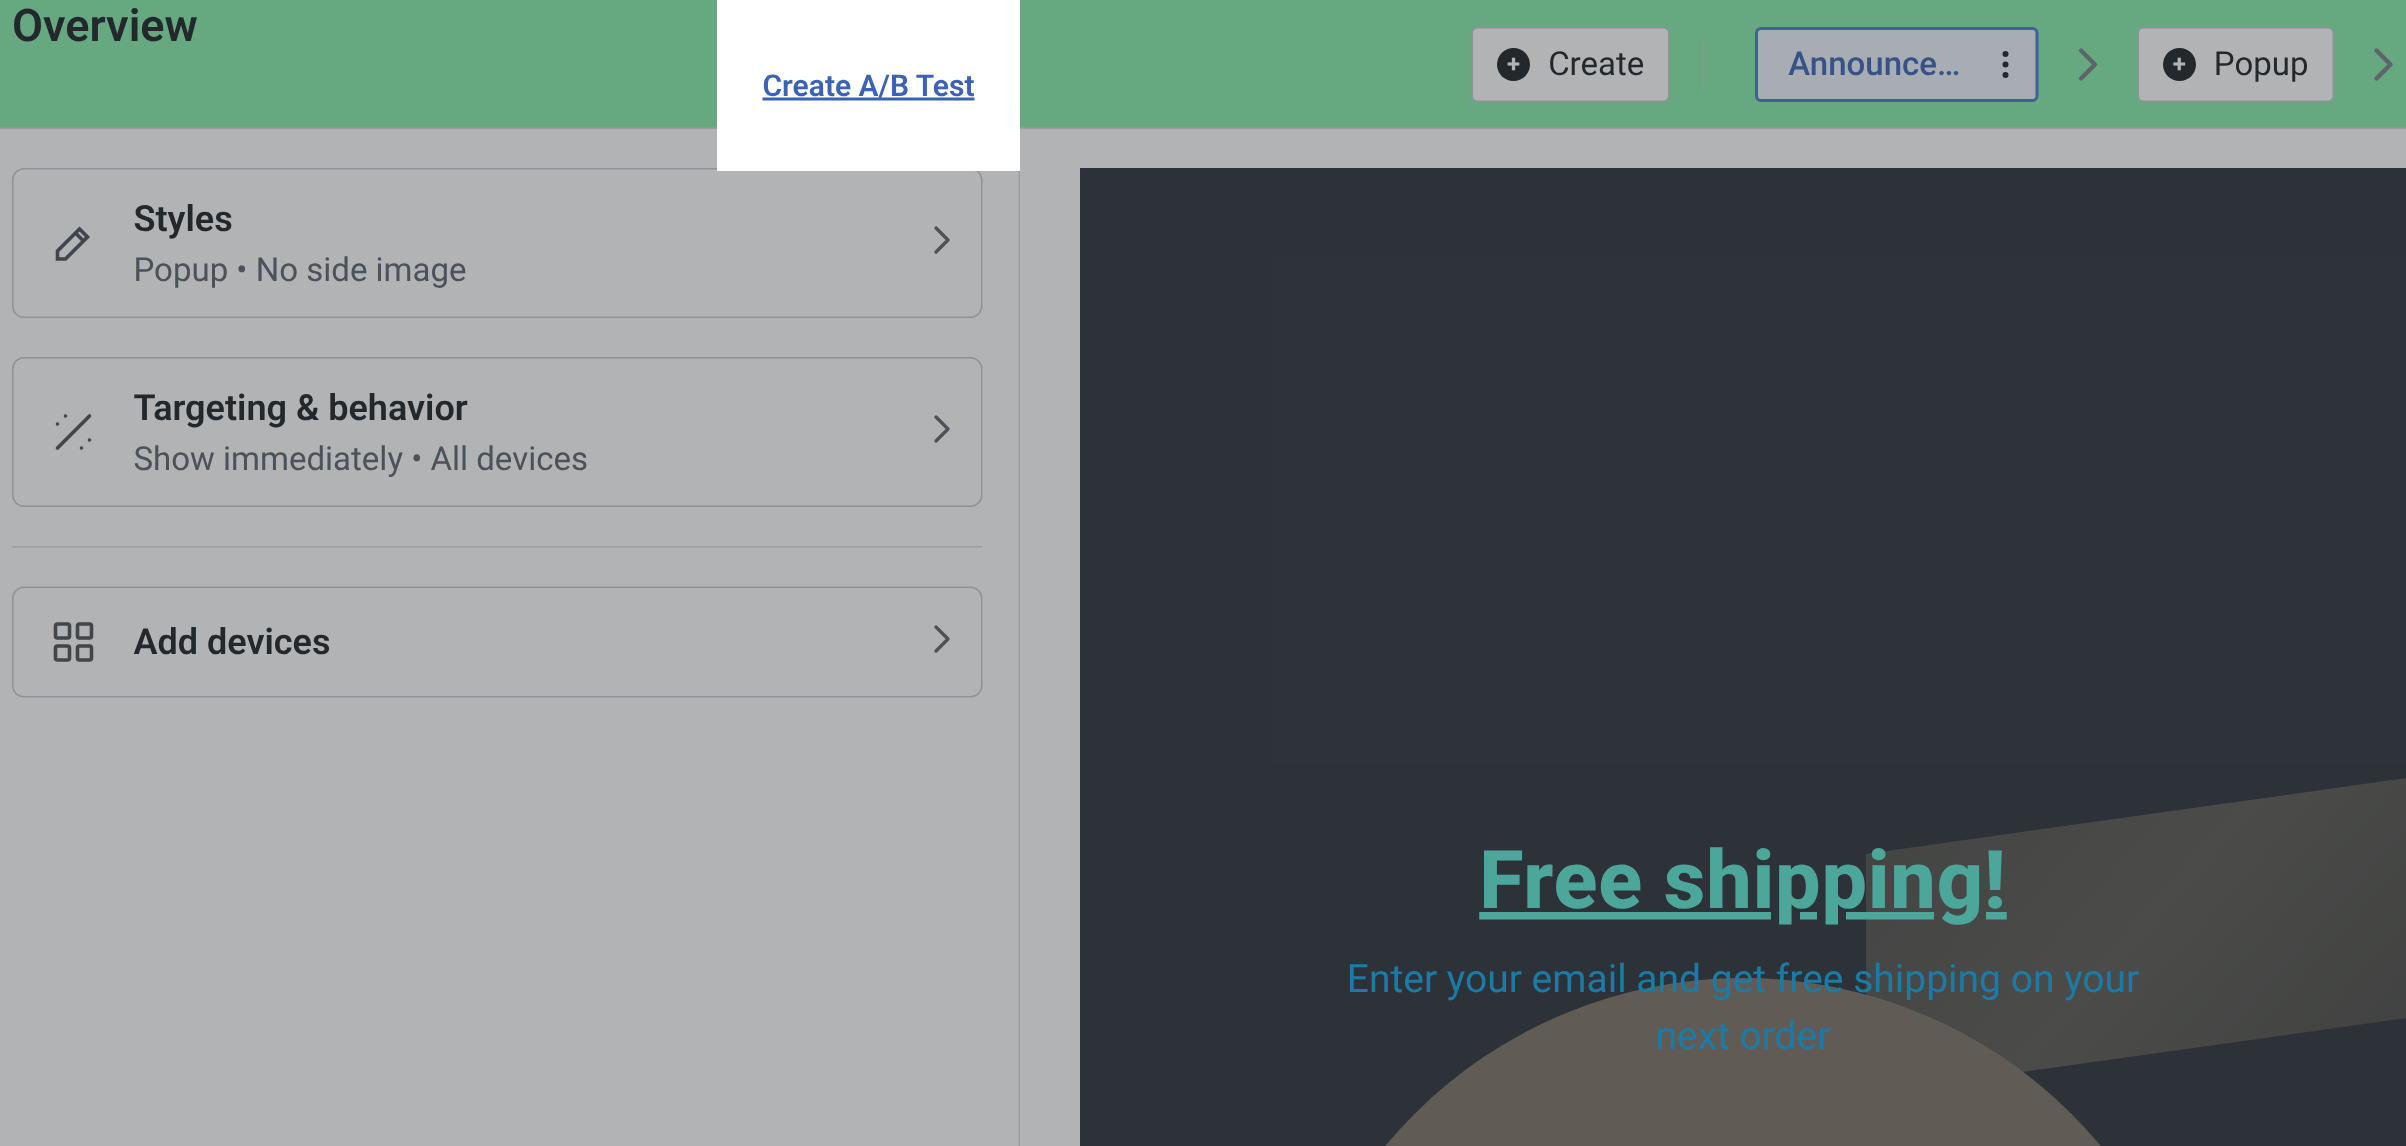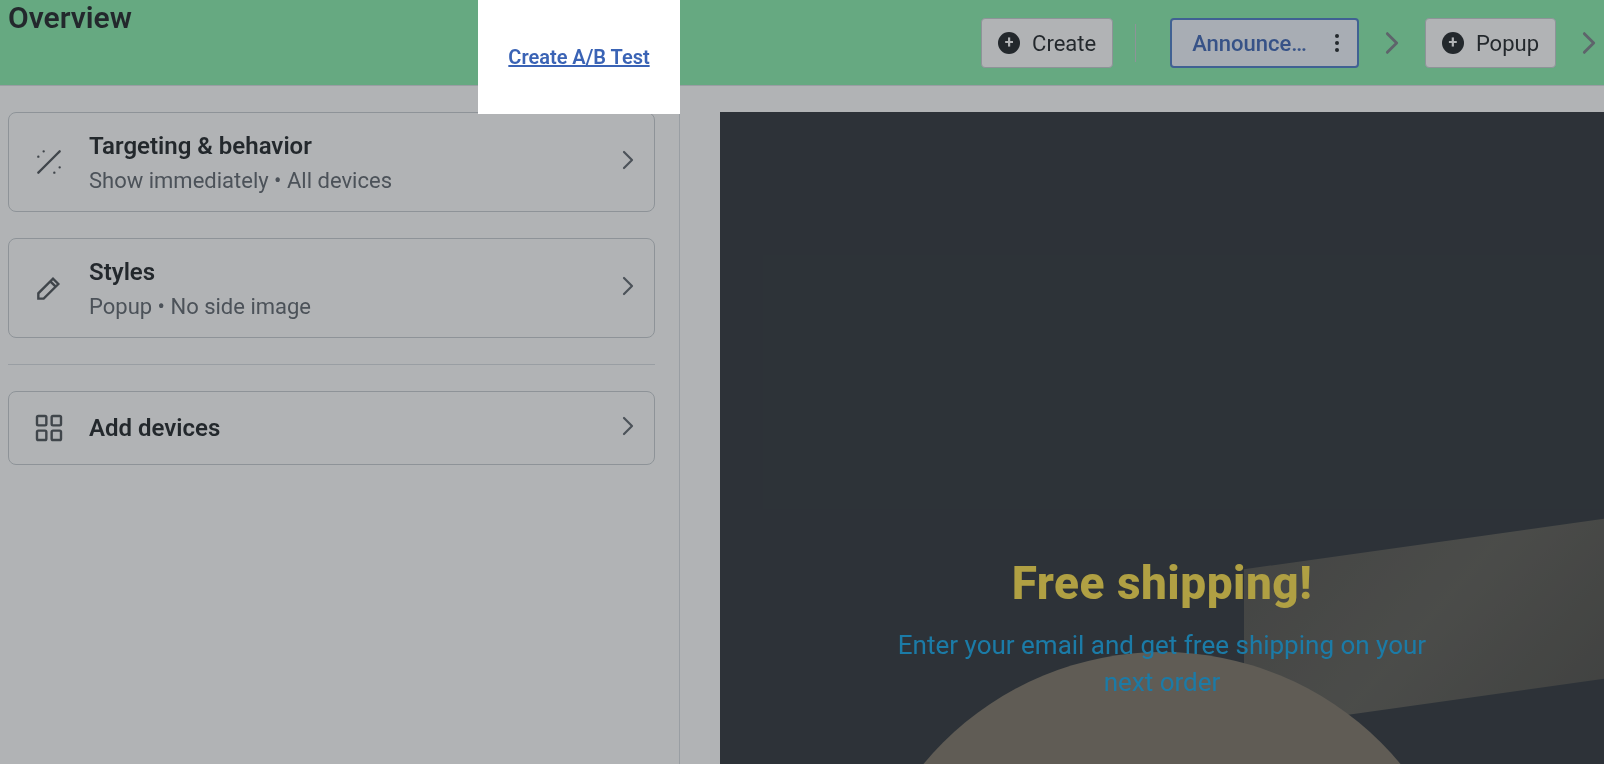--- a/index.html
+++ b/index.html
@@ -176,25 +176,26 @@
     }
     .popup-content {
       position: absolute;
       left: 50%; top: 446px;
       transform: translateX(-50%);
       width: 530px;
       text-align: center;
       color: #e8e4de;
     }
     .popup-title {
-      font-size: 46px;
+      font-size: 54px;
       font-weight: 800;
       letter-spacing: 0.5px;
       line-height: 1.1;
-      color: #fde047;
+      color: #5eead4;
+      text-decoration: underline;
     }
     .popup-sub {
       font-size: 26px;
       margin-top: 18px;
       line-height: 1.45;
       color: #0ea5e9;
     }
     .boxes-hint {
       position: absolute;
       right: 0; bottom: 60px;
@@ -240,43 +241,43 @@
     </div>
   </div>
 </div>
 
 <div class="body-row">
   <div class="sidebar">
 
     <div class="card">
       <div class="card-icon">
         <svg viewBox="0 0 24 24">
+            <path d="M4 20 L4 16 L15 5 L19 9 L8 20 Z M13 7 L17 11"></path>
+          </svg>
+      </div>
+      <div class="card-text">
+        <div class="card-title">Styles</div>
+        <div class="card-sub">Popup • No side image</div>
+      </div>
+      <div class="card-chev">
+        <svg viewBox="0 0 12 20">
+            <path d="M2 2 L10 10 L2 18" stroke="#5c636b" stroke-width="2.2" fill="none" stroke-linecap="round" stroke-linejoin="round"></path>
+          </svg>
+      </div>
+    </div>
+
+    <div class="card">
+      <div class="card-icon">
+        <svg viewBox="0 0 24 24">
             <path d="M6 18 L18 6 M6 18 L4 20 M18 6 L20 4 M4 8 L4 8 M8 4 L8 4 M20 16 L20 16 M16 20 L16 20" stroke-linecap="round"></path>
           </svg>
       </div>
       <div class="card-text">
         <div class="card-title">Targeting &amp; behavior</div>
         <div class="card-sub">Show immediately • All devices</div>
-      </div>
-      <div class="card-chev">
-        <svg viewBox="0 0 12 20">
-            <path d="M2 2 L10 10 L2 18" stroke="#5c636b" stroke-width="2.2" fill="none" stroke-linecap="round" stroke-linejoin="round"></path>
-          </svg>
-      </div>
-    </div>
-
-    <div class="card">
-      <div class="card-icon">
-        <svg viewBox="0 0 24 24">
-            <path d="M4 20 L4 16 L15 5 L19 9 L8 20 Z M13 7 L17 11"></path>
-          </svg>
-      </div>
-      <div class="card-text">
-        <div class="card-title">Styles</div>
-        <div class="card-sub">Popup • No side image</div>
       </div>
       <div class="card-chev">
         <svg viewBox="0 0 12 20">
             <path d="M2 2 L10 10 L2 18" stroke="#5c636b" stroke-width="2.2" fill="none" stroke-linecap="round" stroke-linejoin="round"></path>
           </svg>
       </div>
     </div>
 
     <div class="hr"></div>
 

